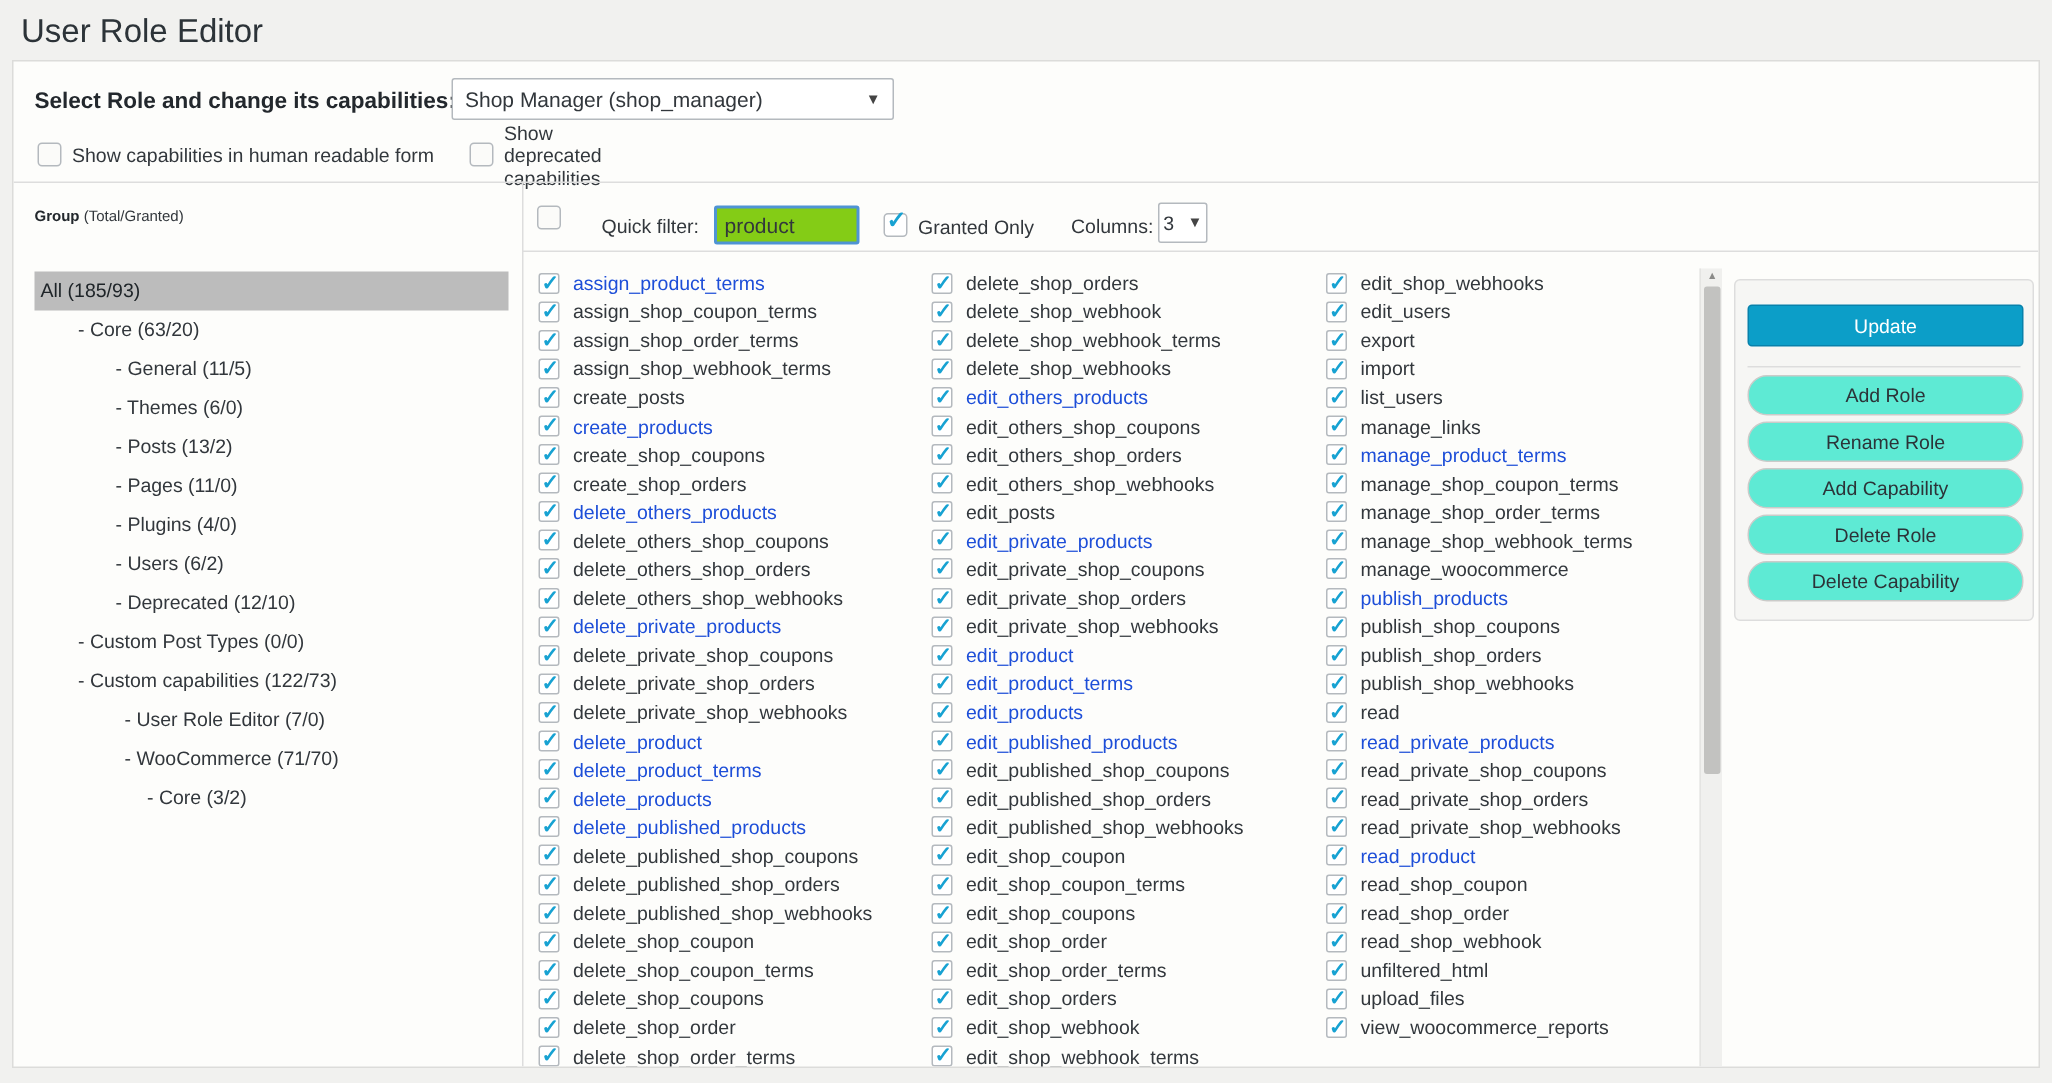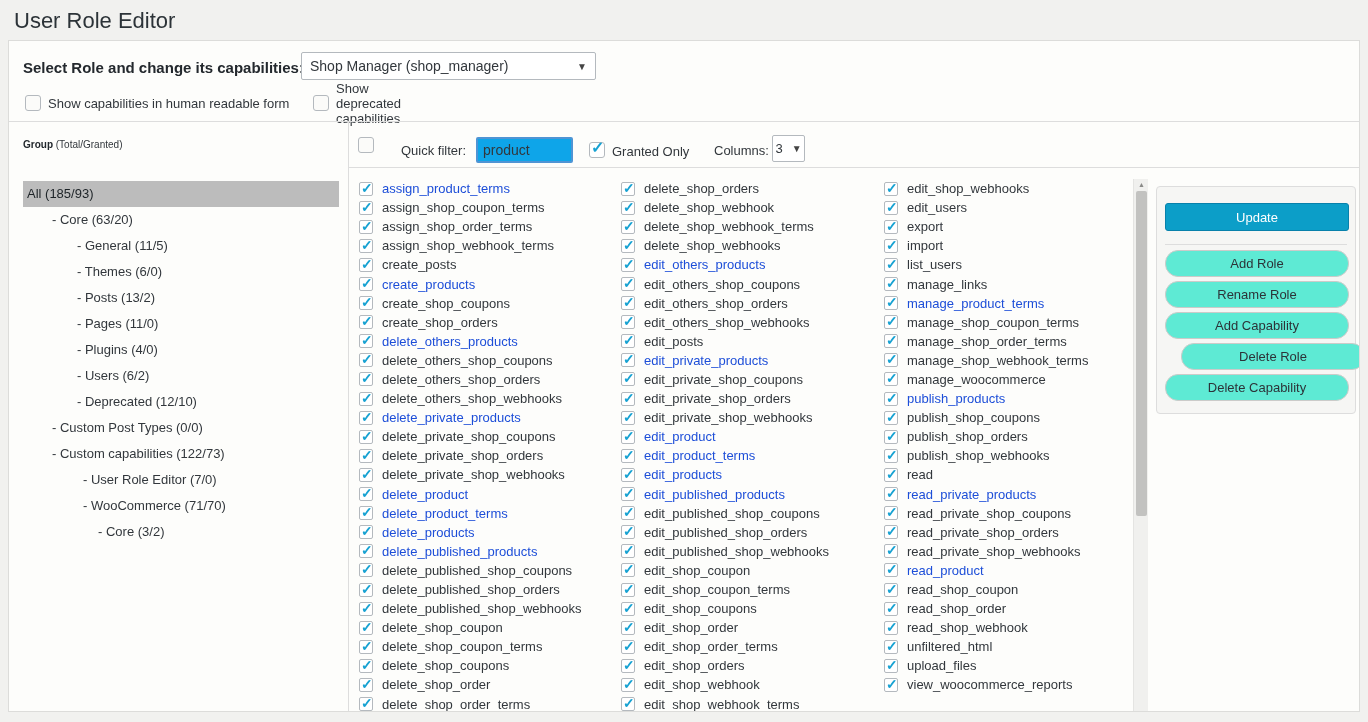--- a/index.html
+++ b/index.html
@@ -62,21 +62,21 @@
   .lvl1 { padding-left:29px; }
   .lvl2 { padding-left:54px; }
   .lvl3 { padding-left:60px; }
   .lvl4 { padding-left:75px; }
   
   .filter-bar { position:absolute; left:339px; top:88px; right:0; height:38px; }
   #cb-select-all { position:absolute; left:10px; top:8px; }
   .qf-label { position:absolute; left:53px; top:14px; font-size:13px; }
   .qf-input {
     position:absolute; left:128px; top:8px; width:97px; height:26px;
-    border:2px solid #4f94d4; border-radius:2px; background:#0ea5e9;
+    border:2px solid #4f94d4; border-radius:2px; background:#84cc16;
     font-family:"Liberation Sans", sans-serif; font-size:14px; color:#32373c;
     padding:0 5px; outline:none;
   }
   #cb-granted-only { position:absolute; left:241px; top:13px; }
   .go-label { position:absolute; left:264px; top:15px; font-size:13px; }
   .cols-label { position:absolute; left:366px; top:14px; font-size:13px; }
   .cols-select {
     position:absolute; left:424px; top:6px; width:33px; height:27px;
     background:#fff; border:1px solid #b4b9be; border-radius:2px;
     font-size:13px; display:flex; align-items:center; justify-content:center;
@@ -699,18 +699,18 @@
     <div class="thumb"></div>
   </div>
 
   <div class="actions">
     <button class="btn-primary">Update</button>
     <div class="sep"></div>
     <div id="secondary-buttons">
         <button class="btn-secondary" style="top: 63px;">Add Role</button>
         <button class="btn-secondary" style="top: 94px;">Rename Role</button>
         <button class="btn-secondary" style="top: 125px;">Add Capability</button>
-        <button class="btn-secondary" style="top: 156px; margin-left: 16px;">Delete Role</button>
+        <button class="btn-secondary" style="top: 156px;">Delete Role</button>
         <button class="btn-secondary" style="top: 187px;">Delete Capability</button>
       </div>
   </div>
 
 </div>
 
 </body></html>

